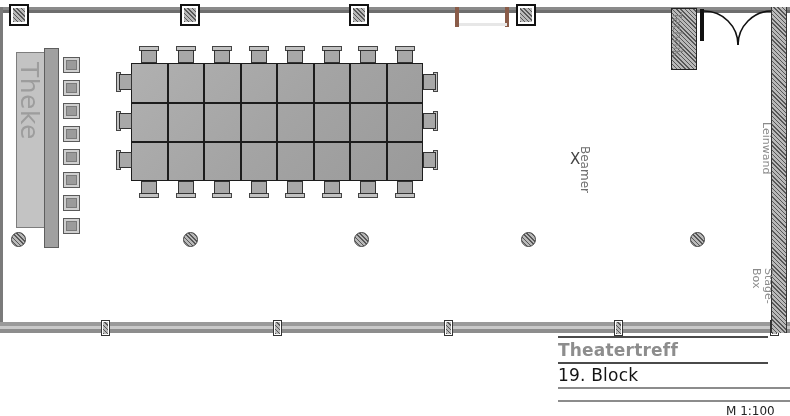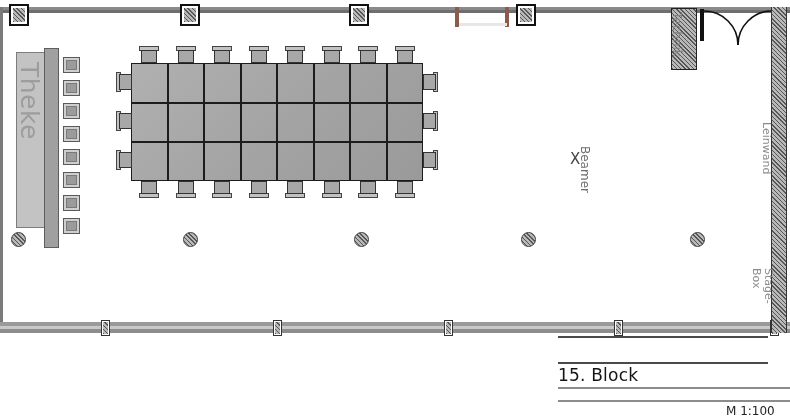--- a/index.html
+++ b/index.html
@@ -316,20 +316,21 @@
         <div class="seat" style="left:0;width:13px;"></div>
       </div>
     <div class="abs chair-h" style="left:423px;top:150px;">
         <div class="back" style="left:10px;"></div>
         <div class="seat" style="left:0;width:13px;"></div>
       </div>
   </div>
 
   <div class="abs" id="titleblock" style="left:558px;top:336px;width:232px;height:80px;">
     <div class="abs tb-rule dark" style="left:0;top:0;width:210px;"></div>
+    <div class="abs tb-title" style="left:0;top:4px;">Theatertreff</div>
     <div class="abs tb-rule dark" style="left:0;top:26px;width:210px;"></div>
-    <div class="abs tb-sub" style="left:0;top:29px;">15. Block</div>
+    <div class="abs tb-sub" style="left:0;top:29px;">19. Block</div>
     <div class="abs tb-rule" style="left:0;top:51px;width:232px;"></div>
     <div class="abs tb-rule" style="left:0;top:64px;width:232px;"></div>
     <div class="abs tb-scale" style="left:168px;top:68px;">M 1:100</div>
   </div>
 
 </div>
 
 </body></html>

